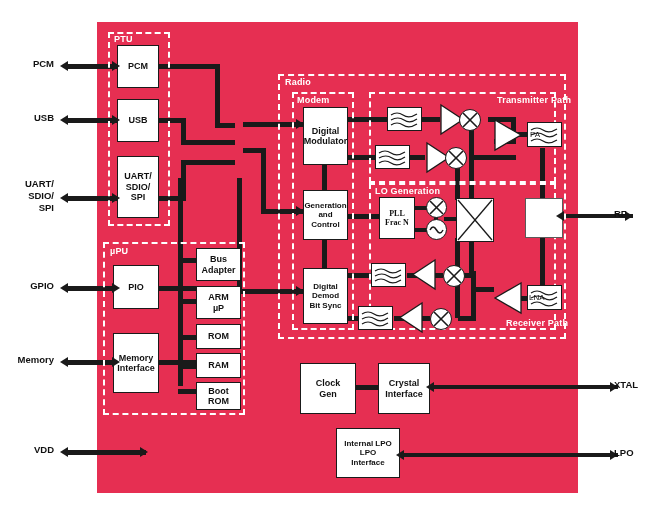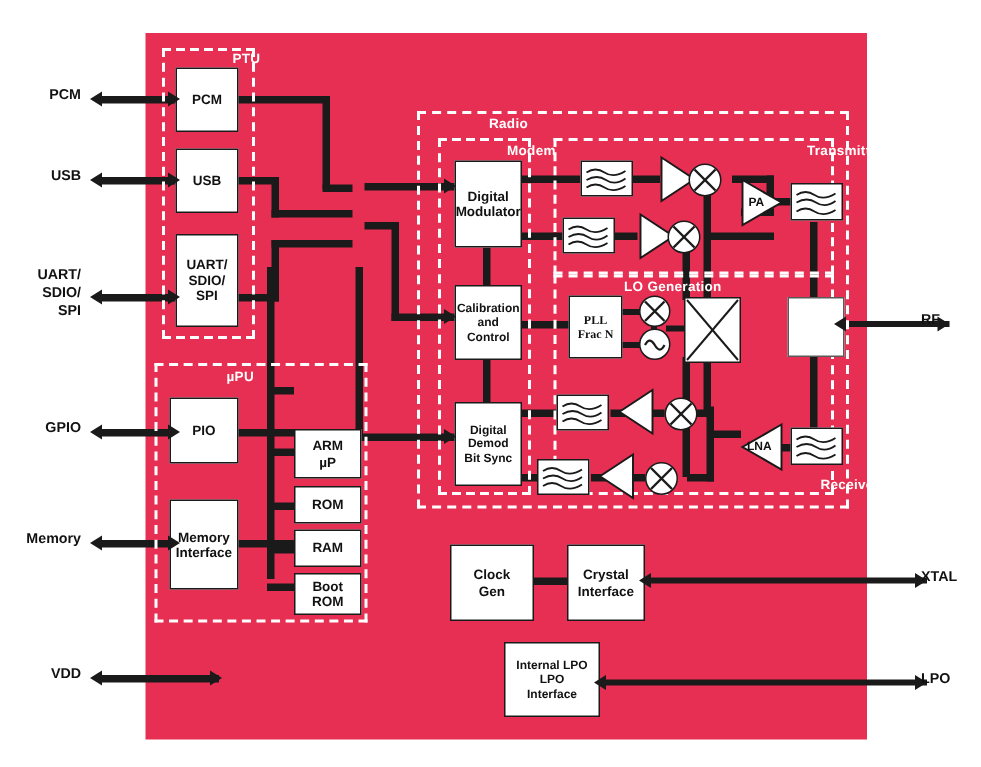--- a/index.html
+++ b/index.html
@@ -4,21 +4,21 @@
 <style>
   html,body{margin:0;padding:0;background:#ffffff;}
   body{font-family:"Liberation Sans", sans-serif;}
   #stage{position:relative;width:654px;height:511px;background:#ffffff;overflow:hidden;}
 
   
   .die{position:absolute;background:#e62f52;}
 
   
   .group{position:absolute;border:2px dashed #ffffff;box-sizing:border-box;}
-  .group-label{position:absolute;color:#ffffff;font-weight:bold;font-size:9px;letter-spacing:.2px;white-space:nowrap;margin-left:41px;}
+  .group-label{position:absolute;color:#ffffff;font-weight:bold;font-size:9px;letter-spacing:.2px;white-space:nowrap;}
 
   
   .blk{position:absolute;background:#ffffff;border:1px solid #1a1a1a;box-sizing:border-box;
        display:flex;align-items:center;justify-content:center;text-align:center;
        font-size:9px;font-weight:bold;color:#111111;line-height:1.15;padding:1px;}
   .blk.plain{border:1px solid #5a5a5a;}
 
   
   .wire{position:absolute;background:#1a1a1a;}
 
@@ -30,21 +30,21 @@
   
   .arrow-r{position:absolute;width:0;height:0;border-top:5px solid transparent;border-bottom:5px solid transparent;border-left:8px solid #1a1a1a;}
   .arrow-l{position:absolute;width:0;height:0;border-top:5px solid transparent;border-bottom:5px solid transparent;border-right:8px solid #1a1a1a;}
   .filt{position:absolute;background:#ffffff;border:1px solid #1a1a1a;box-sizing:border-box;}
   .filt svg{display:block;}
   .mixer{position:absolute;background:#ffffff;border:1px solid #1a1a1a;border-radius:50%;box-sizing:border-box;}
   .mixer svg{display:block;}
   .osc{position:absolute;background:#ffffff;border:1px solid #1a1a1a;border-radius:50%;box-sizing:border-box;}
   .amp{position:absolute;}
   .amp svg{display:block;overflow:visible;}
-  .amp-label{position:absolute;font-size:8px;font-weight:bold;color:#111111;z-index:5;}
+  .amp-label{position:absolute;font-size:8px;font-weight:normal;color:#111111;z-index:5;margin-left:31px;}
   .xbox{position:absolute;background:#ffffff;border:1px solid #1a1a1a;box-sizing:border-box;}
   .xbox svg{display:block;}
 </style>
 </head>
 <body>
 
 <div id="stage">
 
   <div class="die" style="left:97px;top:22px;width:481px;height:471px;"></div>
 
@@ -173,20 +173,24 @@
   </div>
 
 
   <div class="blk" style="left:113px;top:265px;width:46px;height:44px;">
     <span>PIO</span>
   </div>
   <div class="blk" style="left:113px;top:333px;width:46px;height:60px;">
     <span style="white-space:pre-line;">Memory
 Interface</span>
   </div>
+  <div class="blk" style="left:196px;top:248px;width:45px;height:33px;">
+    <span style="white-space:pre-line;">Bus
+Adapter</span>
+  </div>
   <div class="blk" style="left:196px;top:286px;width:45px;height:33px;">
     <span style="white-space:pre-line;">ARM
 µP</span>
   </div>
   <div class="blk" style="left:196px;top:324px;width:45px;height:25px;">
     <span>ROM</span>
   </div>
   <div class="blk" style="left:196px;top:353px;width:45px;height:25px;">
     <span>RAM</span>
   </div>
@@ -194,21 +198,21 @@
     <span style="white-space:pre-line;">Boot
 ROM</span>
   </div>
 
 
   <div class="blk" style="left:303px;top:107px;width:45px;height:58px;">
     <span style="white-space:pre-line;">Digital
 Modulator</span>
   </div>
   <div class="blk" style="left:303px;top:190px;width:45px;height:50px;">
-    <span style="white-space:pre-line;font-size:8px;">Calibration
+    <span style="white-space:pre-line;font-size:8px;">Generation
 and
 Control</span>
   </div>
   <div class="blk" style="left:303px;top:268px;width:45px;height:56px;">
     <span style="white-space:pre-line;font-size:8px;">Digital
 Demod
 Bit Sync</span>
   </div>
 
   <div class="blk" style="left:379px;top:197px;width:36px;height:42px;font-family:Liberation Serif, serif;">

